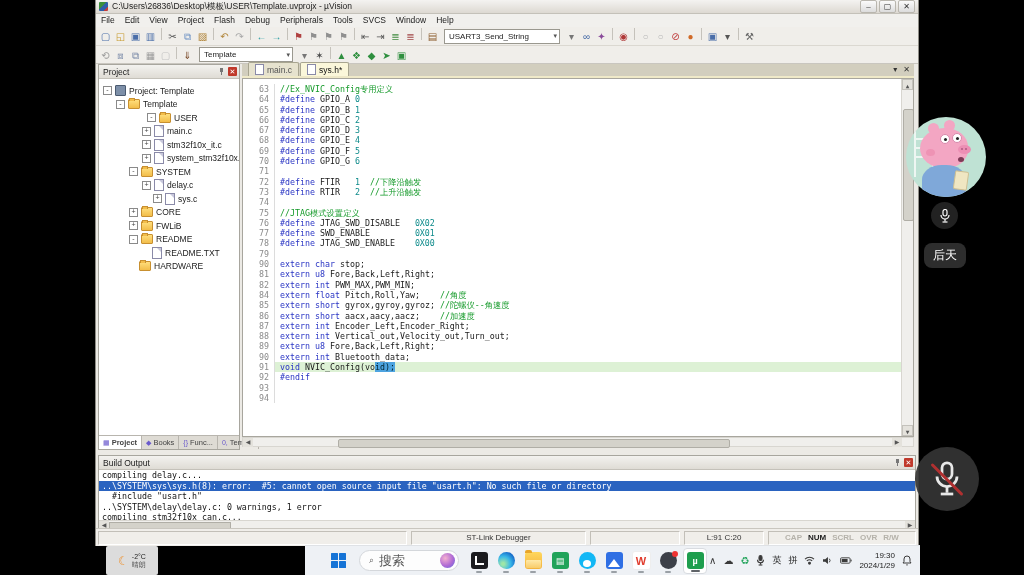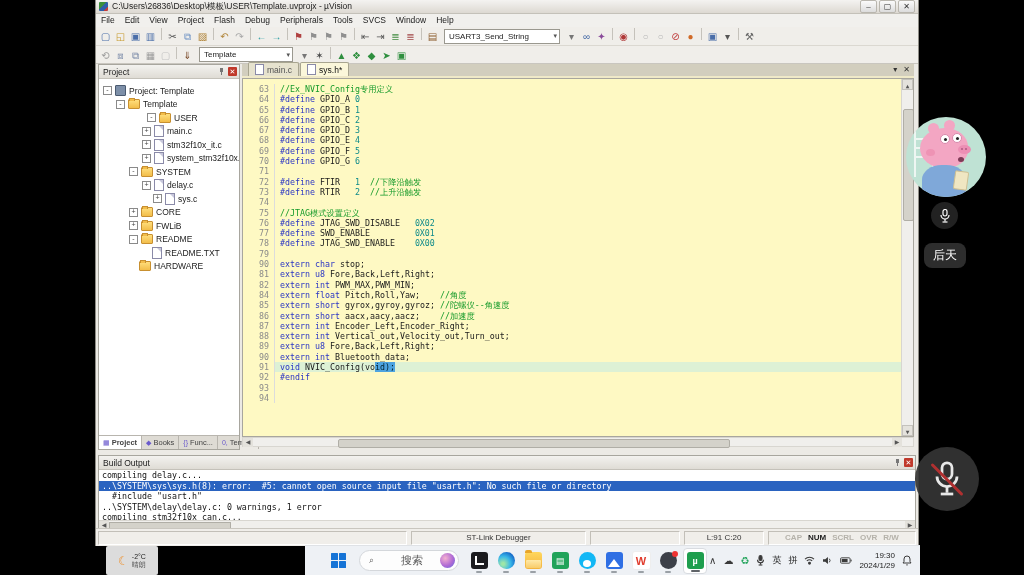--- a/index.html
+++ b/index.html
@@ -45,21 +45,21 @@
   .ptab{display:flex;align-items:center;padding:0 4px;font-size:7.5px;color:#444;border-right:1px solid #b8b5ae;white-space:nowrap;}
   .ptab.active{background:#fff;font-weight:bold;}
   .ptab .pticon{margin-right:2px;font-size:7px;color:#6a5acd;}
   
   #editor-pane{position:absolute;left:146px;top:64px;width:672px;height:386px;}
   #ed-tabbar{position:absolute;left:0;top:0;width:100%;height:14px;background:#d2cebe;border-bottom:2px solid #efe9c8;display:flex;align-items:flex-end;padding-left:6px;box-sizing:border-box;}
   .ed-tab{display:flex;align-items:center;height:13px;padding:0 6px;font-size:8.5px;background:#e6e2ce;border:1px solid #a8a590;border-bottom:none;border-radius:2px 2px 0 0;margin-right:1px;color:#555;}
   .ed-tab.active{background:#fbf7da;color:#111;}
   .doc-ico{width:7px;height:9px;background:#fff;border:1px solid #8a8aa8;margin-right:3px;}
   .ed-corner{position:absolute;right:4px;top:1px;display:flex;gap:6px;font-size:8px;color:#333;}
-  #code-region{position:absolute;left:0;top:14px;width:100%;height:359px;background:#fef9c3;border:1px solid #a8a69e;box-sizing:border-box;overflow:hidden;font-family:"DejaVu Sans Mono",monospace;}
+  #code-region{position:absolute;left:0;top:14px;width:100%;height:359px;background:#ffffff;border:1px solid #a8a69e;box-sizing:border-box;overflow:hidden;font-family:"DejaVu Sans Mono",monospace;}
   #code-lines{position:absolute;left:0;top:5px;right:11px;}
   .code-line{display:flex;height:10.3px;line-height:10.3px;font-size:8.3px;}
   .code-line .ln{width:26px;text-align:right;padding-right:5px;color:#8a8a8a;flex:none;border-right:1px solid #dcdcdc;}
   .code-line .lc{flex:1;white-space:pre;padding-left:5px;color:#1a1a1a;}
   .code-line.cur .lc{background:#ddf1d5;}
   .sk{color:#2a35c4;} .sn{color:#0d8a8a;} .sc{color:#159a2a;} .sp{color:#1a1a1a;}
   .ss{background:#4da3e0;color:#00232e;}
   #vscroll{position:absolute;right:0;top:0;width:11px;height:100%;background:#f0efec;border-left:1px solid #d8d6d0;}
   .sarrow{position:absolute;left:0;width:11px;height:11px;font-size:6px;text-align:center;line-height:11px;color:#555;background:#e4e2dc;border:1px solid #c4c2bc;box-sizing:border-box;}
   #vthumb{position:absolute;left:1px;top:30px;width:9px;height:110px;background:#d4d2ca;border:1px solid #b0aea6;border-radius:2px;}
@@ -78,21 +78,21 @@
   .sb-cell{height:12px;border:1px solid;border-color:#c2bfb8 #fff #fff #c2bfb8;margin:0 2px;display:flex;align-items:center;justify-content:center;padding:0 4px;}
   .sb-spacer{flex:1;}
   .flag{margin:0 3px;color:#b5b2aa;font-weight:bold;}
   .flag.on{color:#222;font-weight:bold;}
   
   #taskbar{position:absolute;left:305px;top:545px;width:615px;height:30px;background:#eef1f5;border-top:1px solid #dfe2e6;display:flex;align-items:center;box-sizing:border-box;}
   #start-btn{margin-left:26px;width:16px;height:16px;display:grid;grid-template-columns:7px 7px;grid-template-rows:7px 7px;gap:1px;}
   #start-btn span{background:#1573d6;border-radius:0.5px;}
   #search-pill{margin-left:12px;width:100px;height:21px;border-radius:11px;background:#fdfdfd;border:1px solid #d4d7db;display:flex;align-items:center;padding:0 3px 0 9px;box-sizing:border-box;}
   #search-pill .mag{font-size:9px;color:#555;margin-right:5px;}
-  #search-pill .stext{flex:1;font-size:11px;color:#555;margin-left:22px;}
+  #search-pill .stext{flex:1;font-size:13px;color:#555;}
   .highlight-ico{width:15px;height:15px;border-radius:50%;background:radial-gradient(circle at 35% 35%,#f5b1d0,#b06ad4 55%,#5a6ae0);}
   #apps{display:flex;align-items:center;margin-left:8px;gap:3px;}
   .tk-app{width:24px;height:26px;display:flex;flex-direction:column;align-items:center;justify-content:center;border-radius:4px;position:relative;}
   .tk-app.active{background:#fff;border:1px solid #d8dbe0;box-sizing:border-box;}
   .tk-ind{position:absolute;bottom:1px;width:6px;height:2px;border-radius:2px;background:#9aa0a6;}
   .tk-app.active .tk-ind{width:9px;background:#5f6368;}
   .ic{width:17px;height:17px;border-radius:3px;display:flex;align-items:center;justify-content:center;}
   .ic-black{background:#1b1b1f;position:relative;}
   .ic-black::after{content:"";position:absolute;left:4px;bottom:4px;width:7px;height:7px;border-left:2px solid #fff;border-bottom:2px solid #fff;}
   .ic-edge{border-radius:50%;background:radial-gradient(circle at 30% 70%,#9ee6a8 8%,#38b6e8 45%,#1363c6 80%);}

